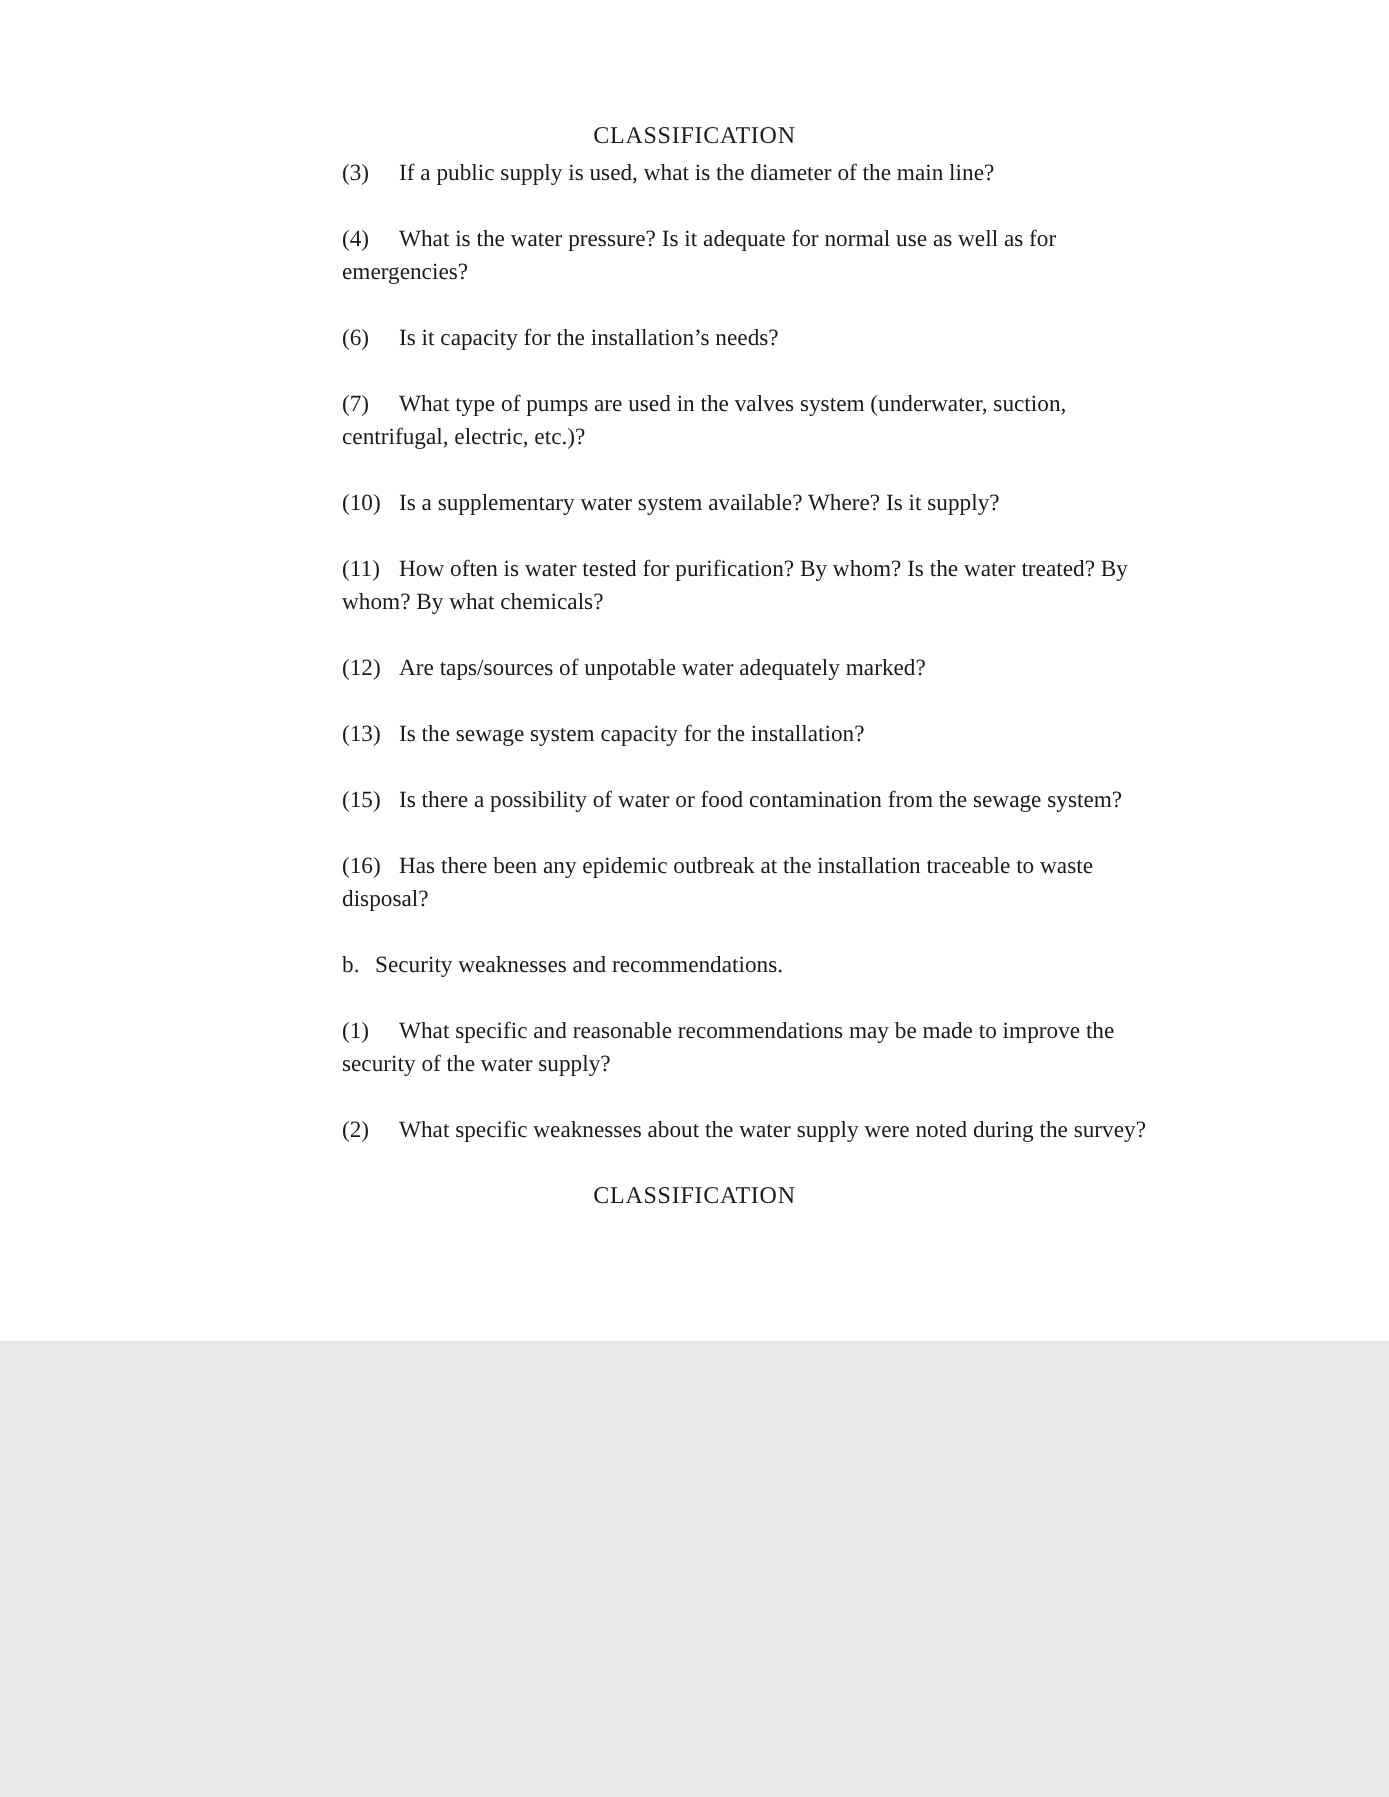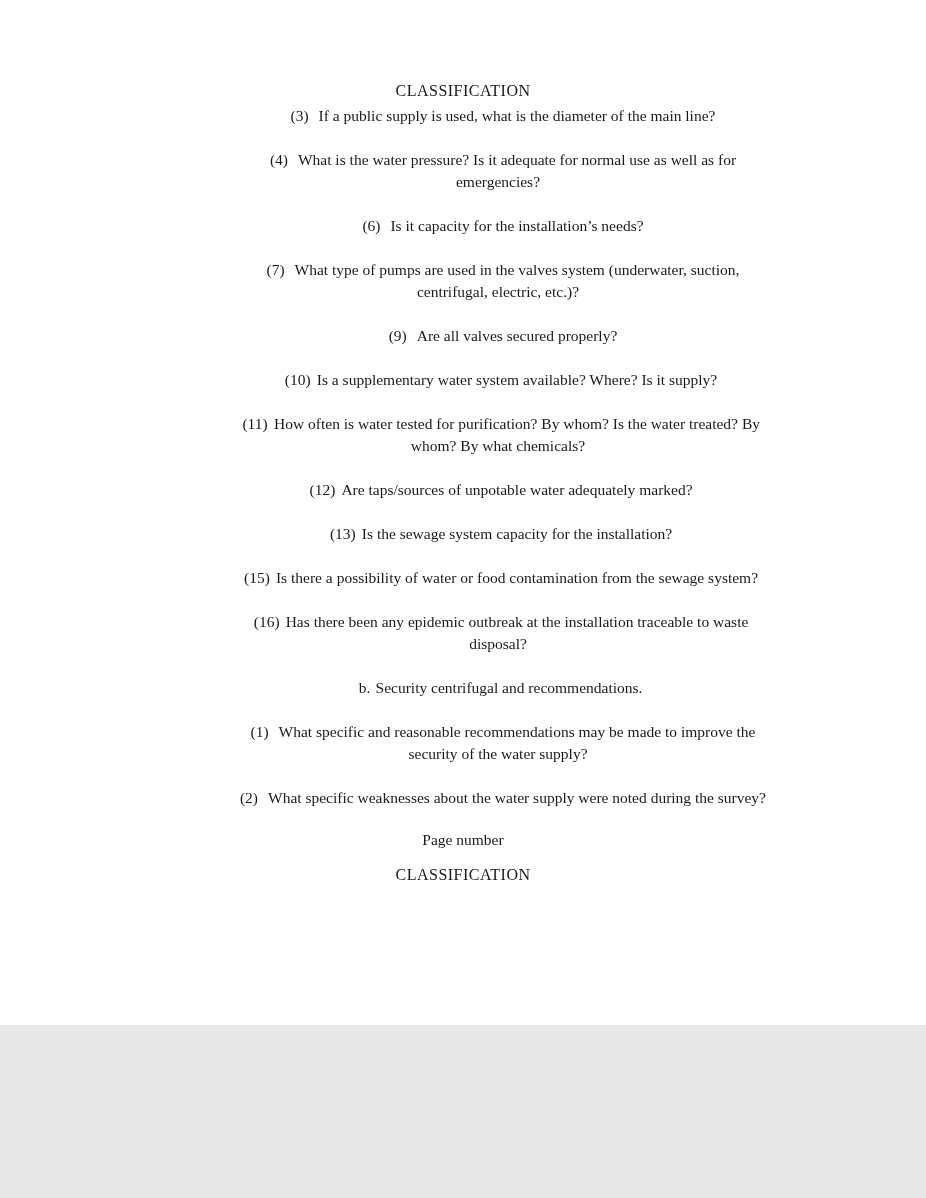--- a/index.html
+++ b/index.html
@@ -3,21 +3,21 @@
 <meta charset="utf-8">
 <style>
   html, body {
     margin: 0;
     padding: 0;
     background: #e8e8e8;
   }
   .page {
     position: relative;
     width: 926px;
-    height: 1025px;
+    height: 894px;
     margin: 0 auto;
     background: #ffffff;
     font-family: "Liberation Serif", serif;
     color: #1a1a1a;
     overflow: hidden;
   }
   .heading-center {
     text-align: center;
     font-size: 16px;
     letter-spacing: 0.5px;
@@ -27,21 +27,20 @@
     padding-top: 80px;
   }
   .content {
     margin-left: 228px;
     width: 540px;
     font-size: 15.5px;
     line-height: 22px;
   }
   .content p {
     margin: 0 0 22px 0;
-    text-align: center;
   }
   .content p.first {
     margin-top: 3px;
   }
   .item-num {
     display: inline-block;
     width: 38px;
   }
   .sub-b {
     margin-left: -18px;
@@ -94,55 +93,51 @@
     <p>
       <span class="item-num">(4)</span><span>What is the water pressure? Is it adequate for normal use as well as for emergencies?</span>
     </p>
     <p>
       <span class="item-num">(6)</span><span>Is it capacity for the installation’s needs?</span>
     </p>
     <p>
       <span class="item-num">(7)</span><span>What type of pumps are used in the valves system (underwater, suction, centrifugal, electric, etc.)?</span>
     </p>
     <p>
-      <span class="item-num">(9)</span><span>Are all valves secured properly?</span>
-    </p>
-    <p>
       <span class="item-num">(10)</span><span>Is a supplementary water system available? Where? Is it supply?</span>
     </p>
     <p>
       <span class="item-num">(11)</span><span>How often is water tested for purification? By whom? Is the water treated? By whom? By what chemicals?</span>
     </p>
     <p>
       <span class="item-num">(12)</span><span>Are taps/sources of unpotable water adequately marked?</span>
     </p>
     <p>
       <span class="item-num">(13)</span><span>Is the sewage system capacity for the installation?</span>
     </p>
     <p>
       <span class="item-num">(15)</span><span>Is there a possibility of water or food contamination from the sewage system?</span>
     </p>
     <p>
       <span class="item-num">(16)</span><span>Has there been any epidemic outbreak at the installation traceable to waste disposal?</span>
     </p>
 
     <p class="sub-b">
-      <span class="item-num">b.</span><span>Security centrifugal and recommendations.</span>
+      <span class="item-num">b.</span><span>Security weaknesses and recommendations.</span>
     </p>
 
     <p>
       <span class="item-num">(1)</span><span>What specific and reasonable recommendations may be made to improve the security of the water supply?</span>
     </p>
     <p>
       <span class="item-num">(2)</span><span>What specific weaknesses about the water supply were noted during the survey?</span>
     </p>
 
   </div>
 
-  <div class="page-number-line">Page number</div>
 
   <div class="bottom-classification heading-center">CLASSIFICATION</div>
 
   <div class="footer">
     <hr class="footer-rule">
     <div class="footer-row">
       <span>MCWP 2-14 Counterintelligence</span>
       <span>D-41</span>
     </div>
   </div>

